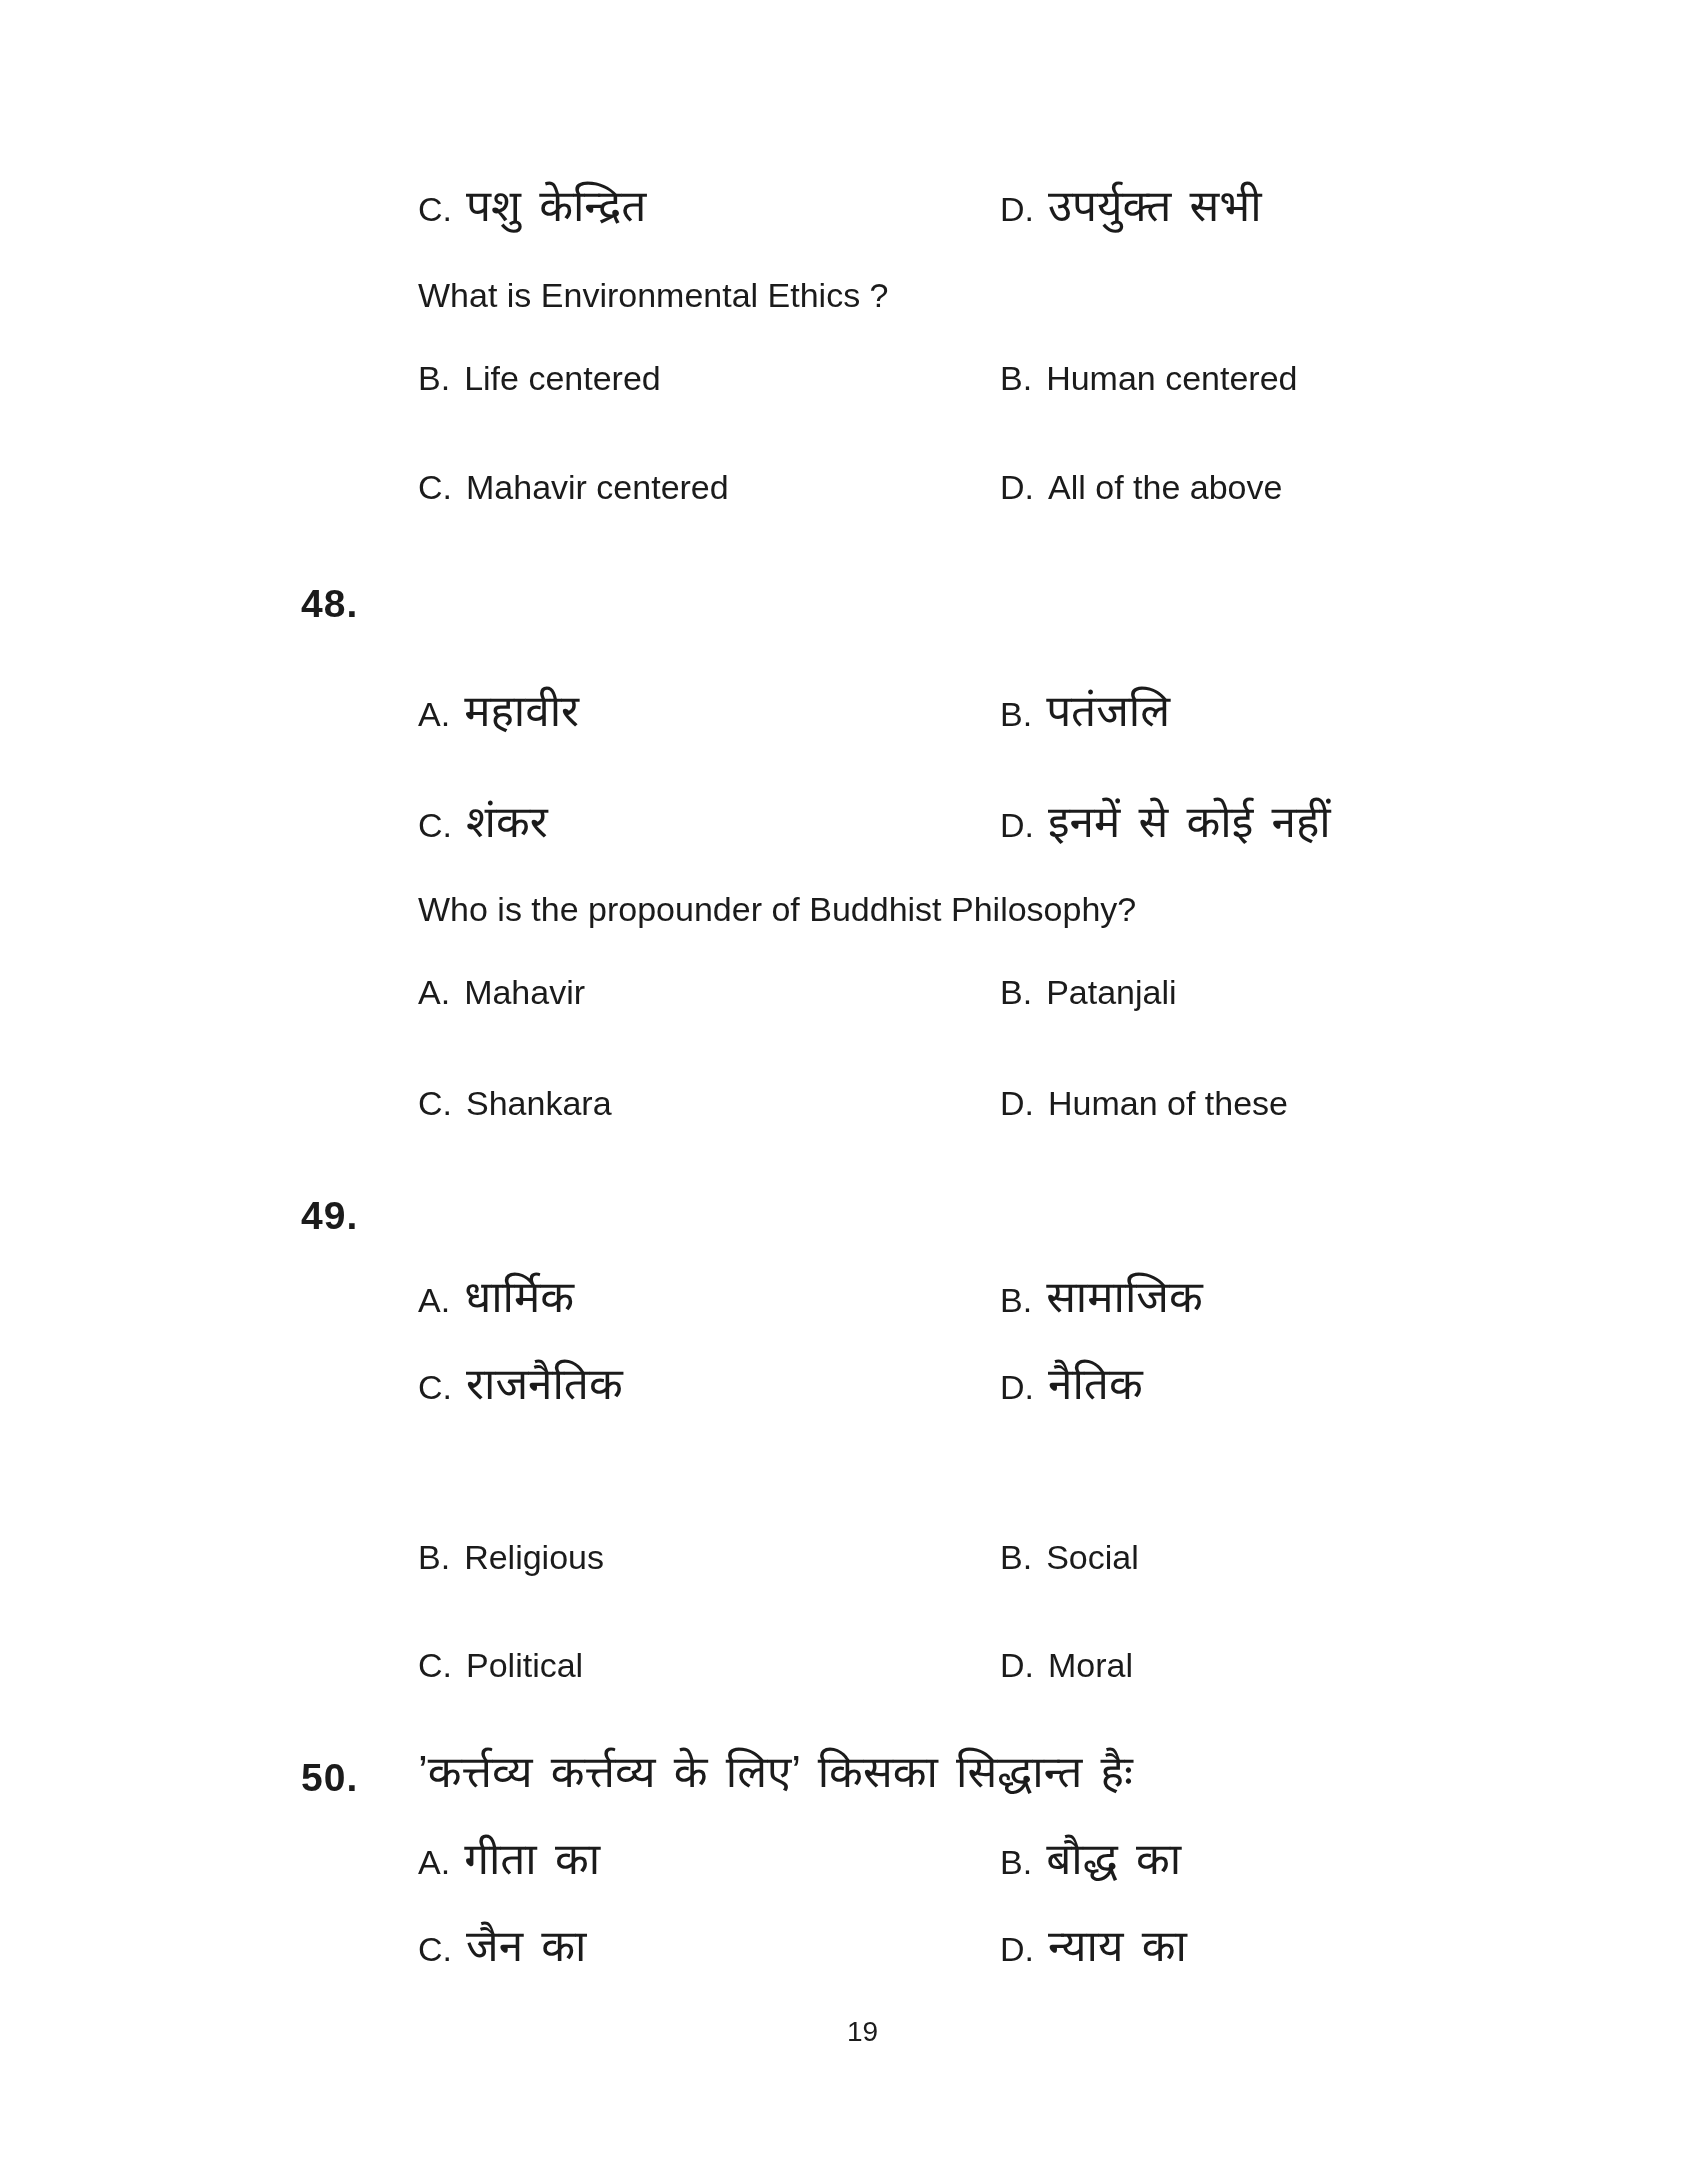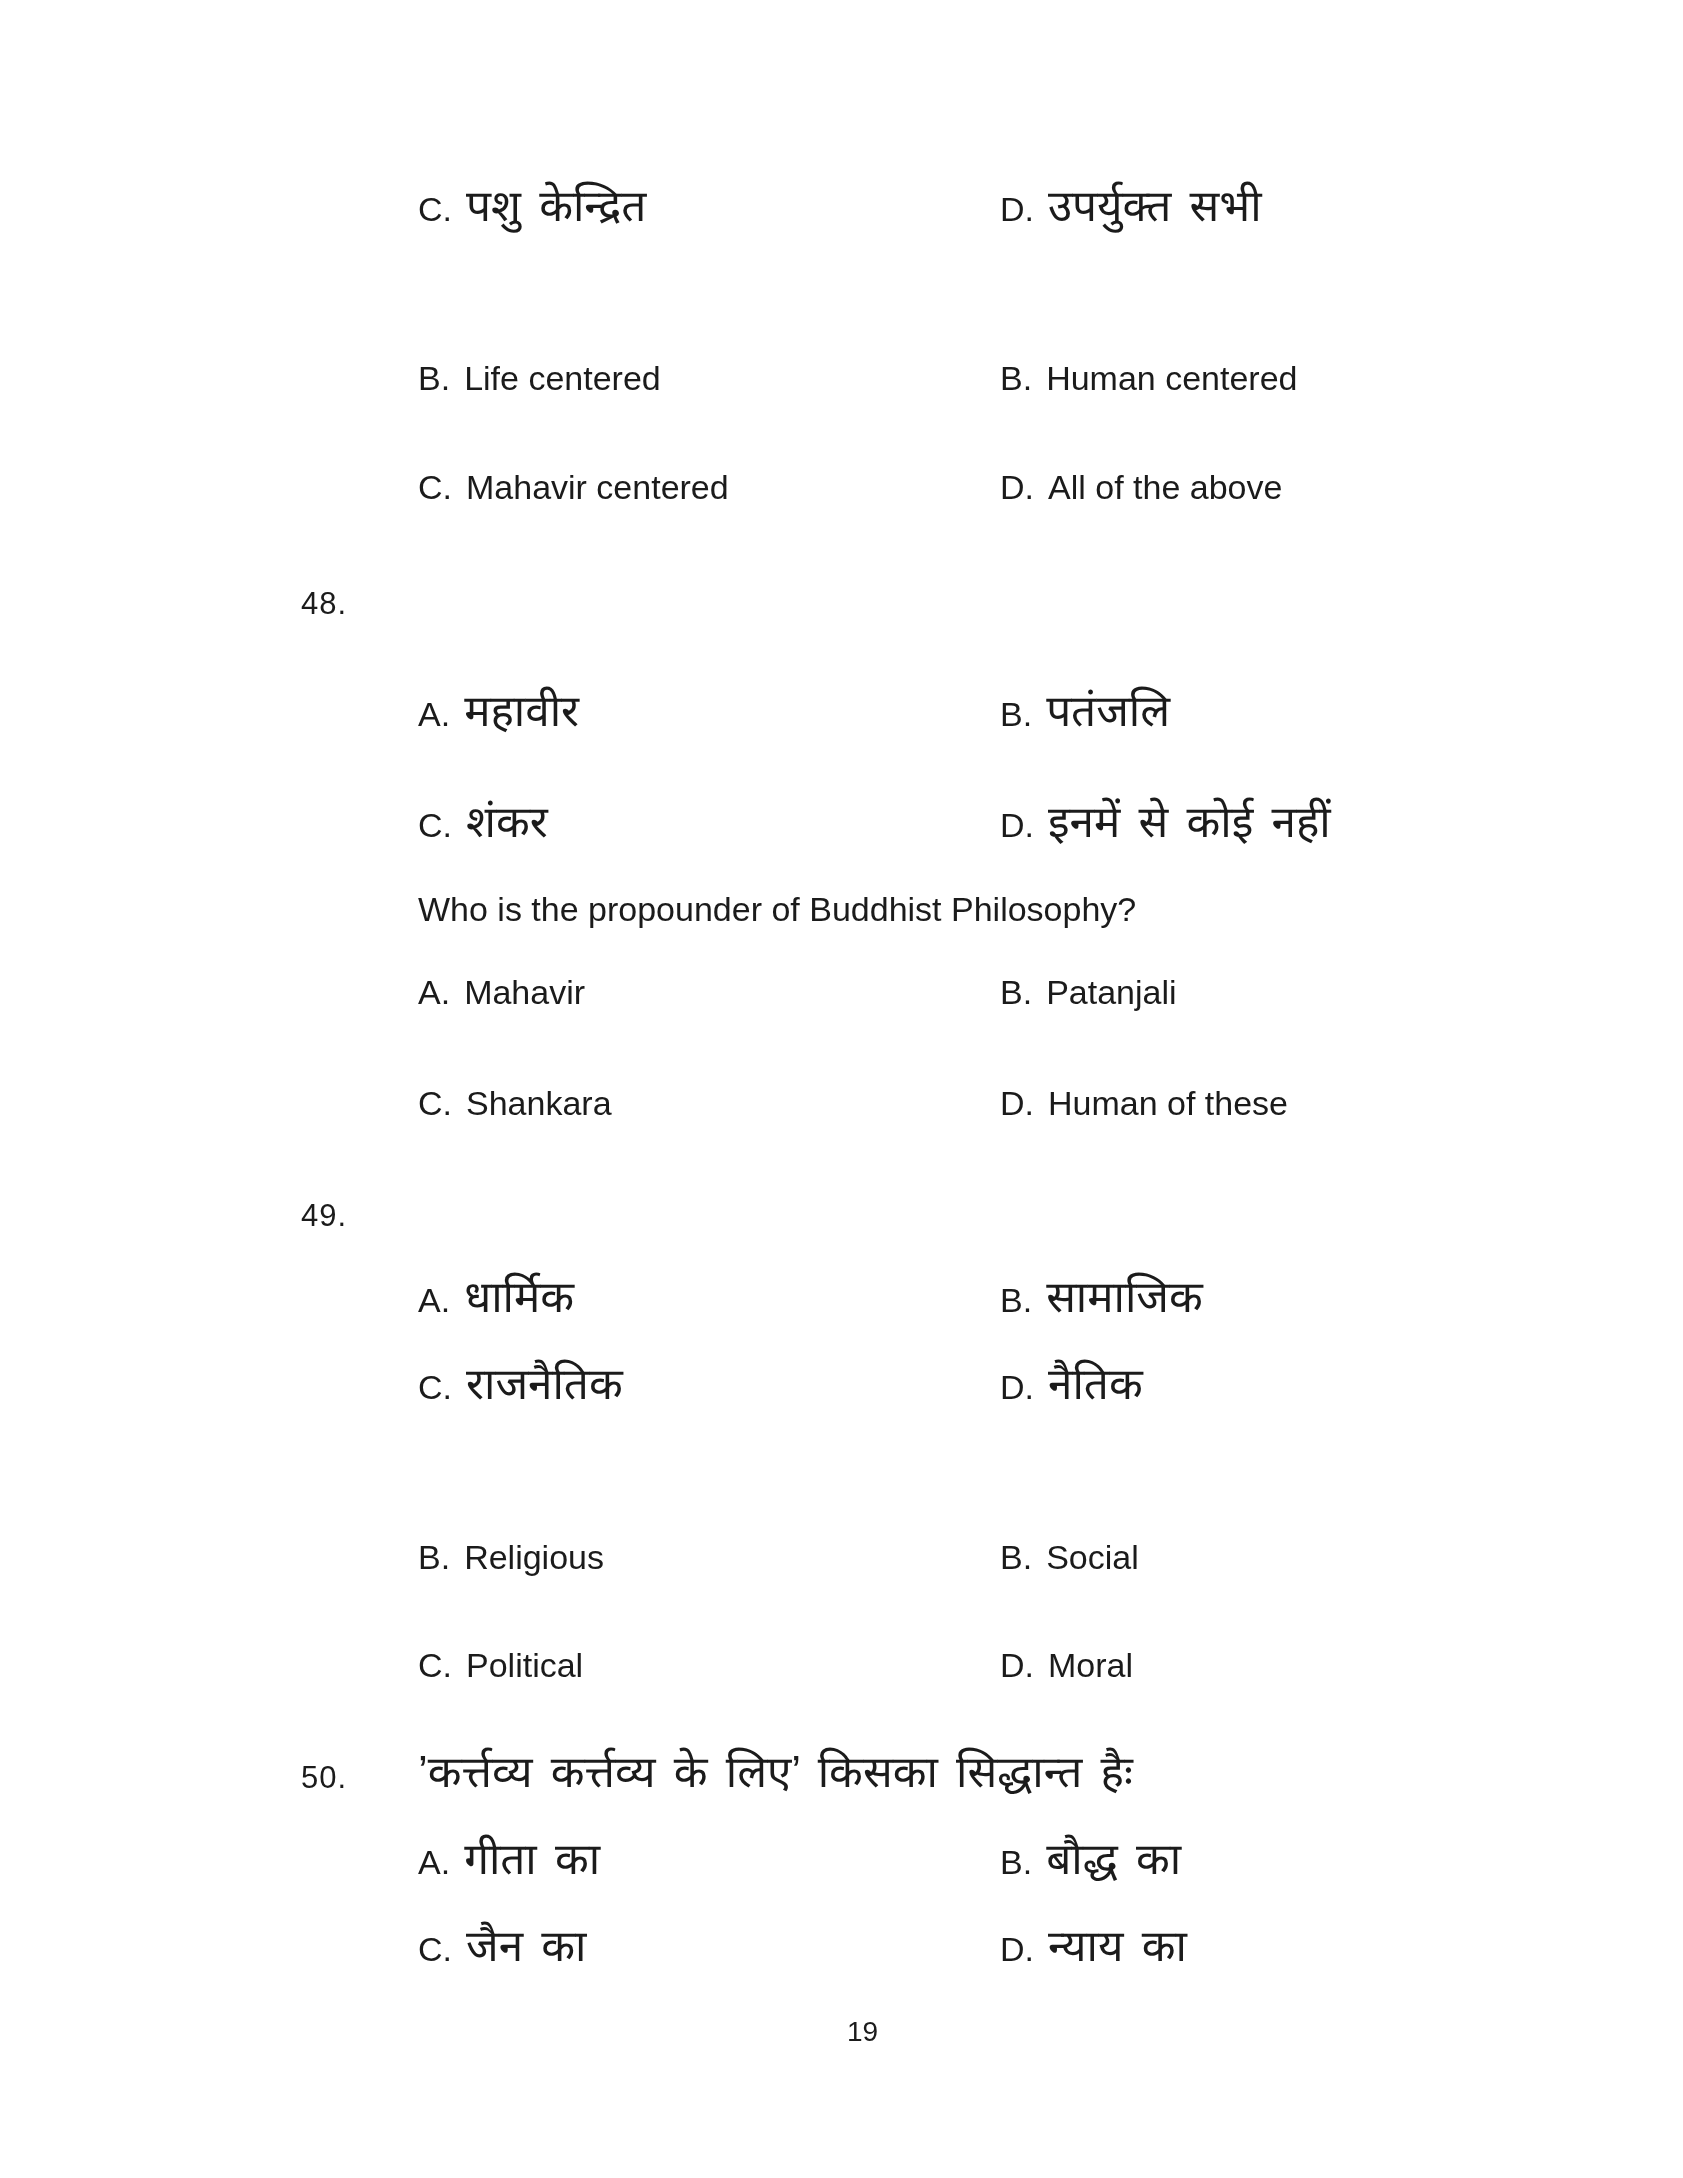--- a/index.html
+++ b/index.html
@@ -15,23 +15,24 @@
   }
   .line {
     position: absolute;
     white-space: nowrap;
     font-size: 34px;
     line-height: 44px;
   }
   .qnum {
     position: absolute;
     white-space: nowrap;
-    font-size: 31px;
+    font-size: 39px;
     line-height: 40px;
     letter-spacing: 1px;
+    font-weight: bold;
   }
   .letter { display: inline-block; margin-right: 14px; }
   .hi { font-size: 44px; word-spacing: 6px; }
   .en { font-size: 34px; }
   .pagenum {
     position: absolute;
     font-size: 28px;
     line-height: 36px;
   }
   
@@ -40,20 +41,21 @@
   .col-num   { left: 301px; }
 </style>
 </head>
 <body>
 
 <div class="page">
 
   <div class="line col-main" style="top:184px"><span class="letter en">C.</span><span class="hi">पशु केन्द्रित</span></div>
   <div class="line col-right" style="top:184px"><span class="letter en">D.</span><span class="hi">उपर्युक्त सभी</span></div>
 
+  <div class="line col-main en" style="top:273px">What is Environmental Ethics ?</div>
 
   <div class="line col-main" style="top:356px"><span class="letter en">B.</span><span class="en">Life centered</span></div>
   <div class="line col-right" style="top:356px"><span class="letter en">B.</span><span class="en">Human centered</span></div>
   <div class="line col-main" style="top:465px"><span class="letter en">C.</span><span class="en">Mahavir centered</span></div>
   <div class="line col-right" style="top:465px"><span class="letter en">D.</span><span class="en">All of the above</span></div>
 
   <div class="qnum col-num" style="top:584px">48.</div>
 
   <div class="line col-main" style="top:689px"><span class="letter en">A.</span><span class="hi">महावीर</span></div>
   <div class="line col-right" style="top:689px"><span class="letter en">B.</span><span class="hi">पतंजलि</span></div>

